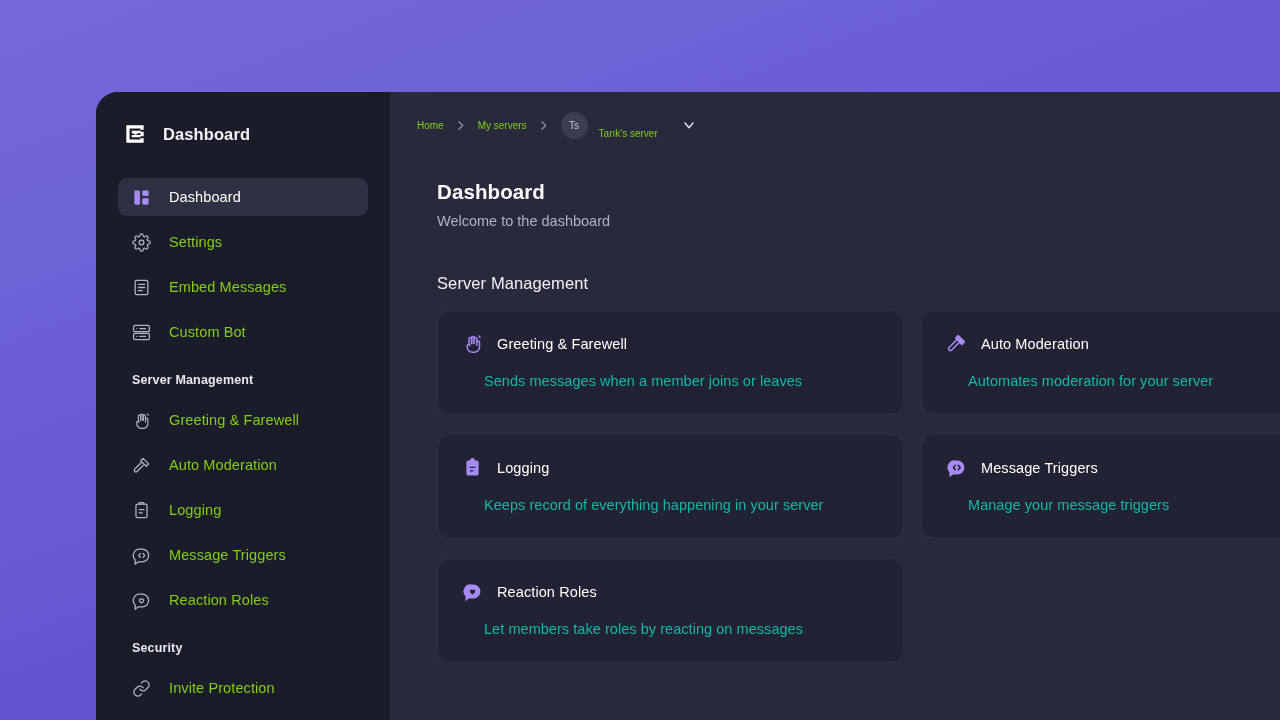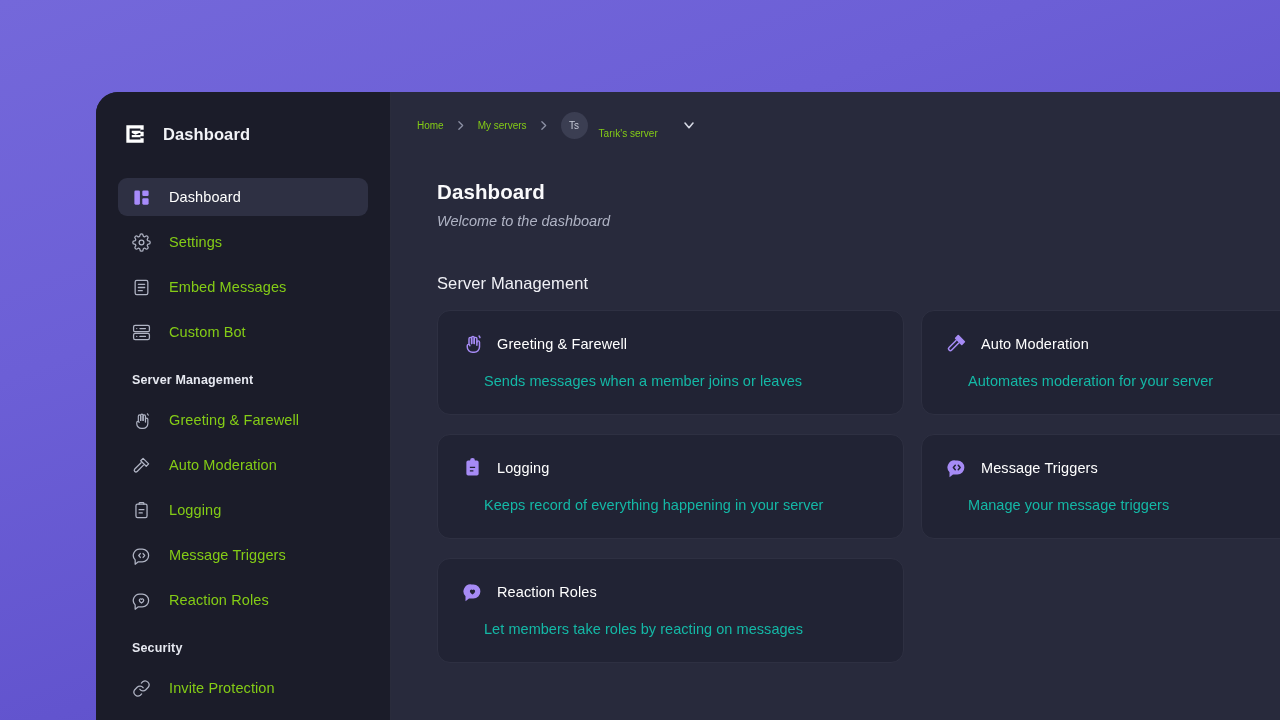--- a/index.html
+++ b/index.html
@@ -151,21 +151,20 @@
   .page-title {
     font-size: 20.5px;
     font-weight: 700;
     color: #FAFAFC;
     letter-spacing: 0.1px;
   }
   .page-subtitle {
     font-size: 14.5px;
     color: #AFB3C4;
     margin-top: 9px;
-    font-style: italic;
   }
 
   .section-title {
     font-size: 16.5px;
     font-weight: 400;
     color: #F0F1F6;
     margin-top: 45px;
     margin-bottom: 17px;
     letter-spacing: 0.1px;
   }

